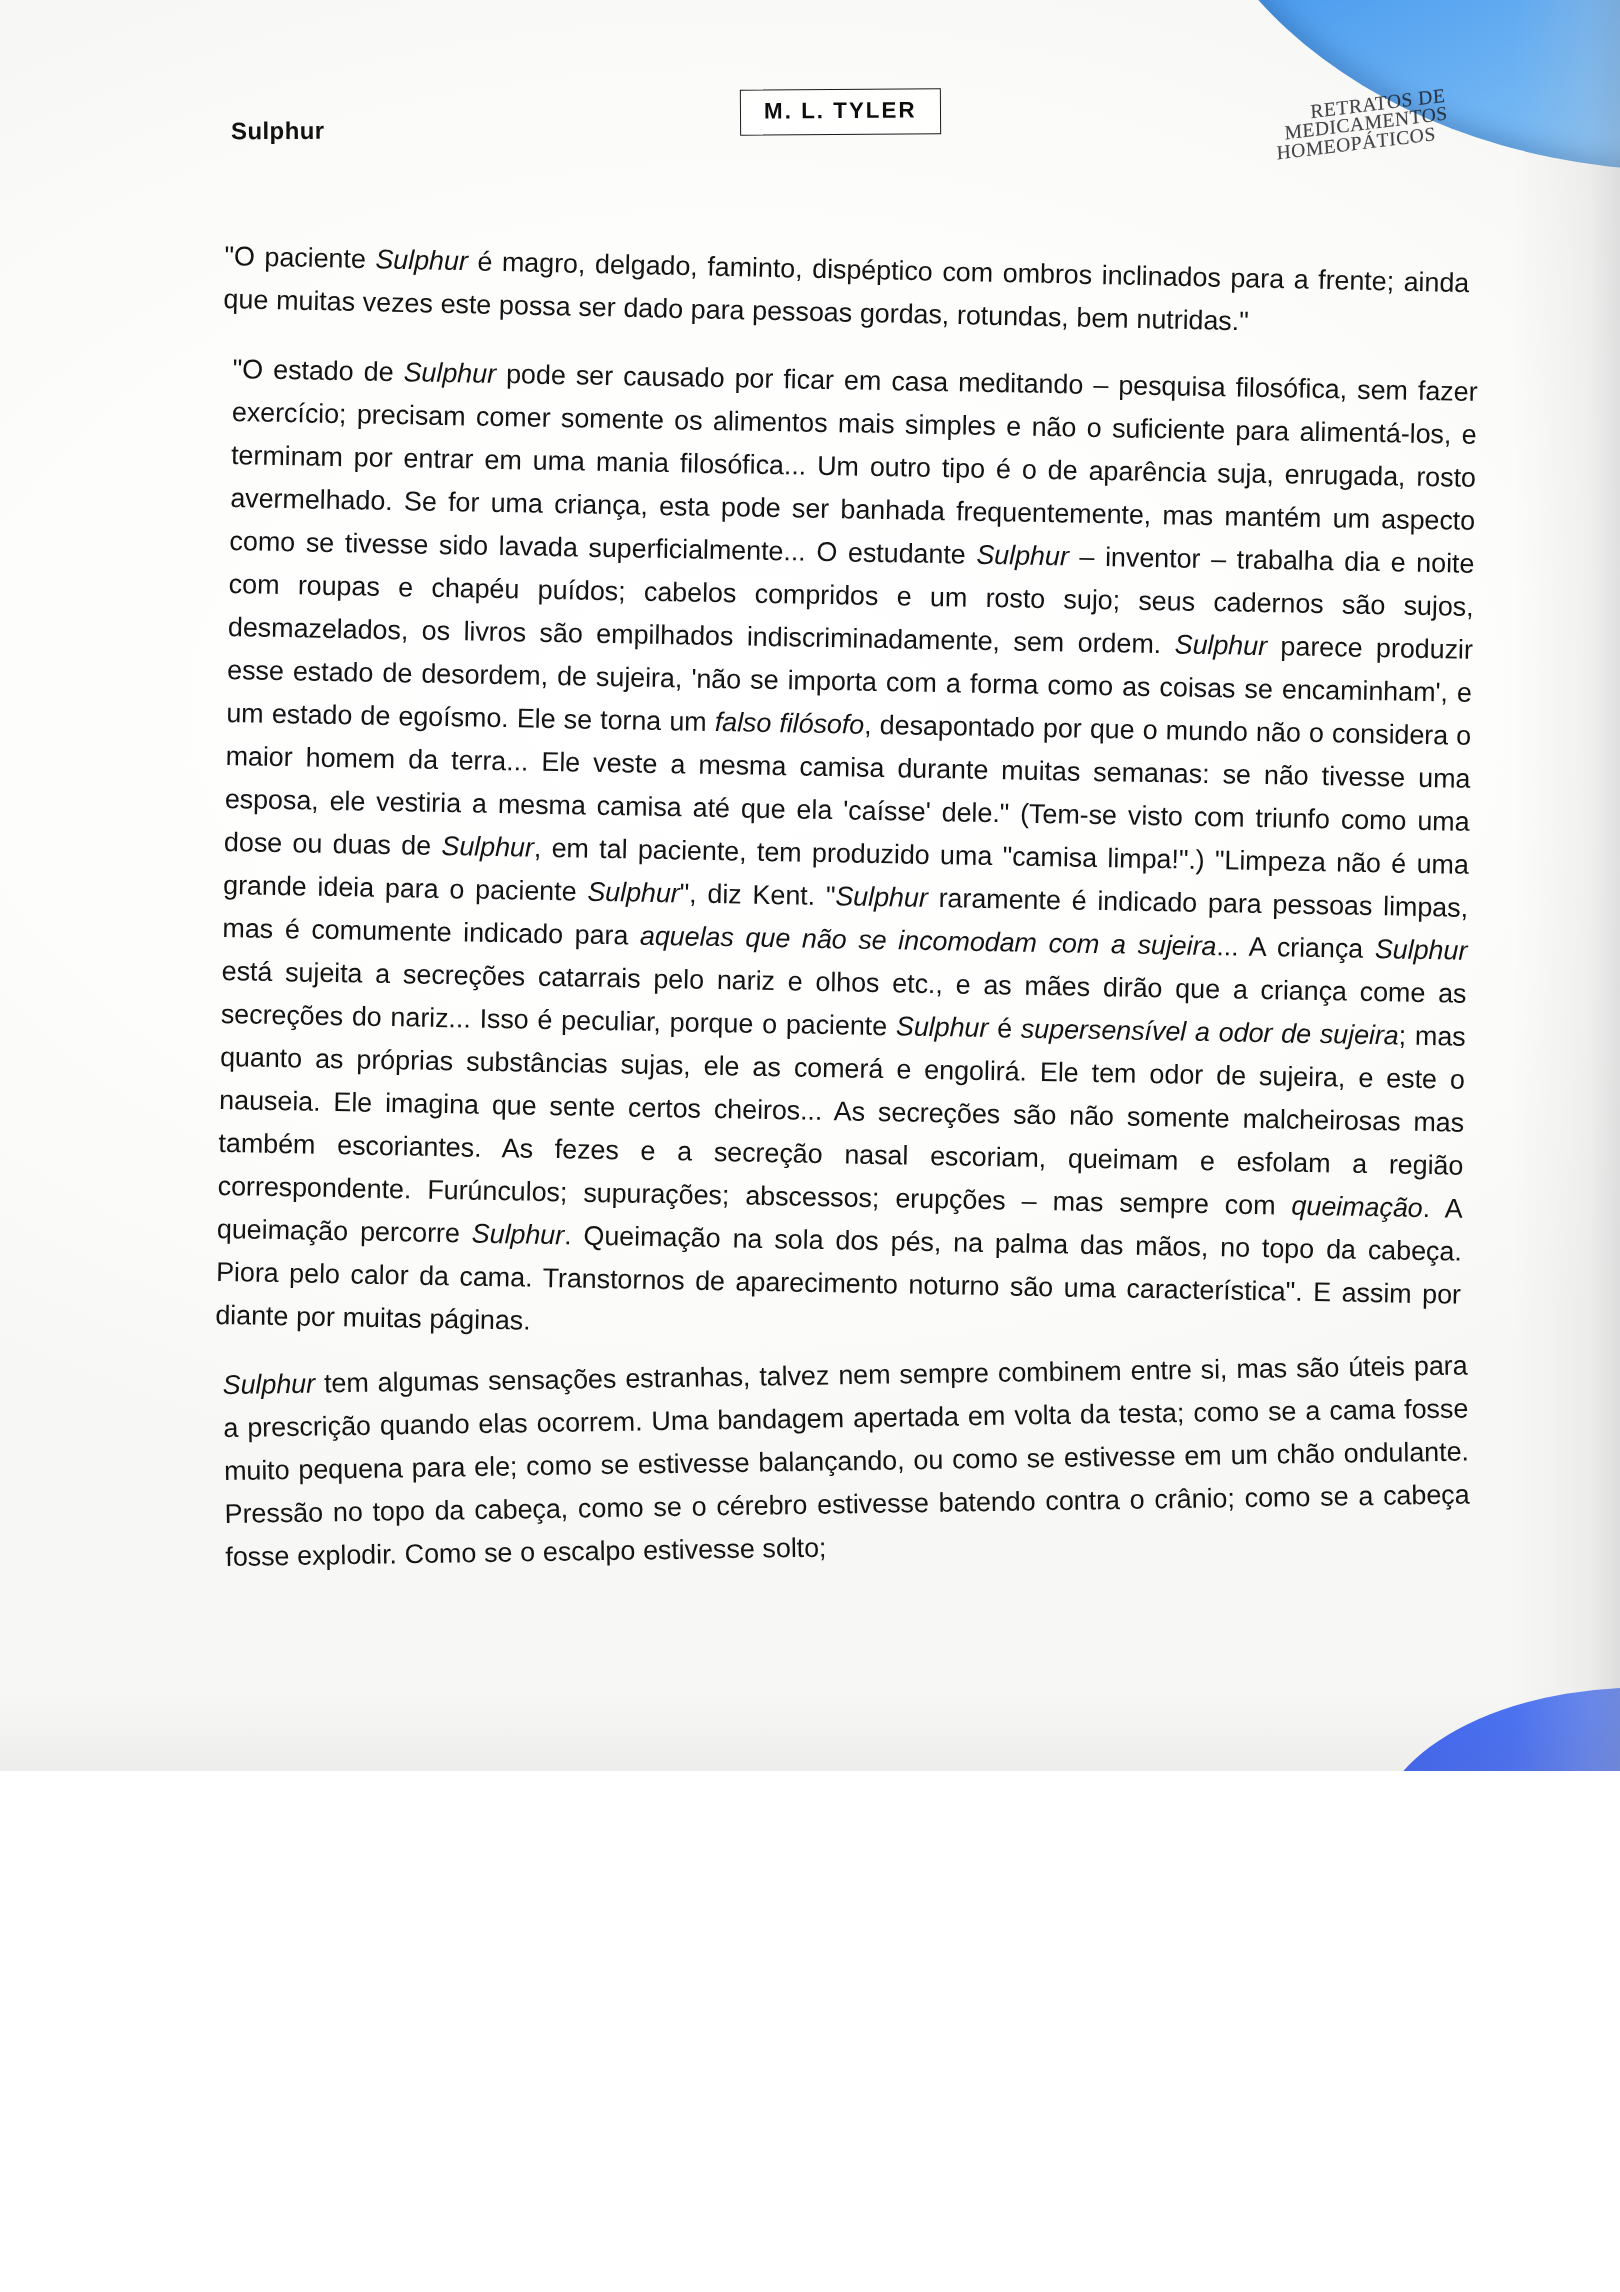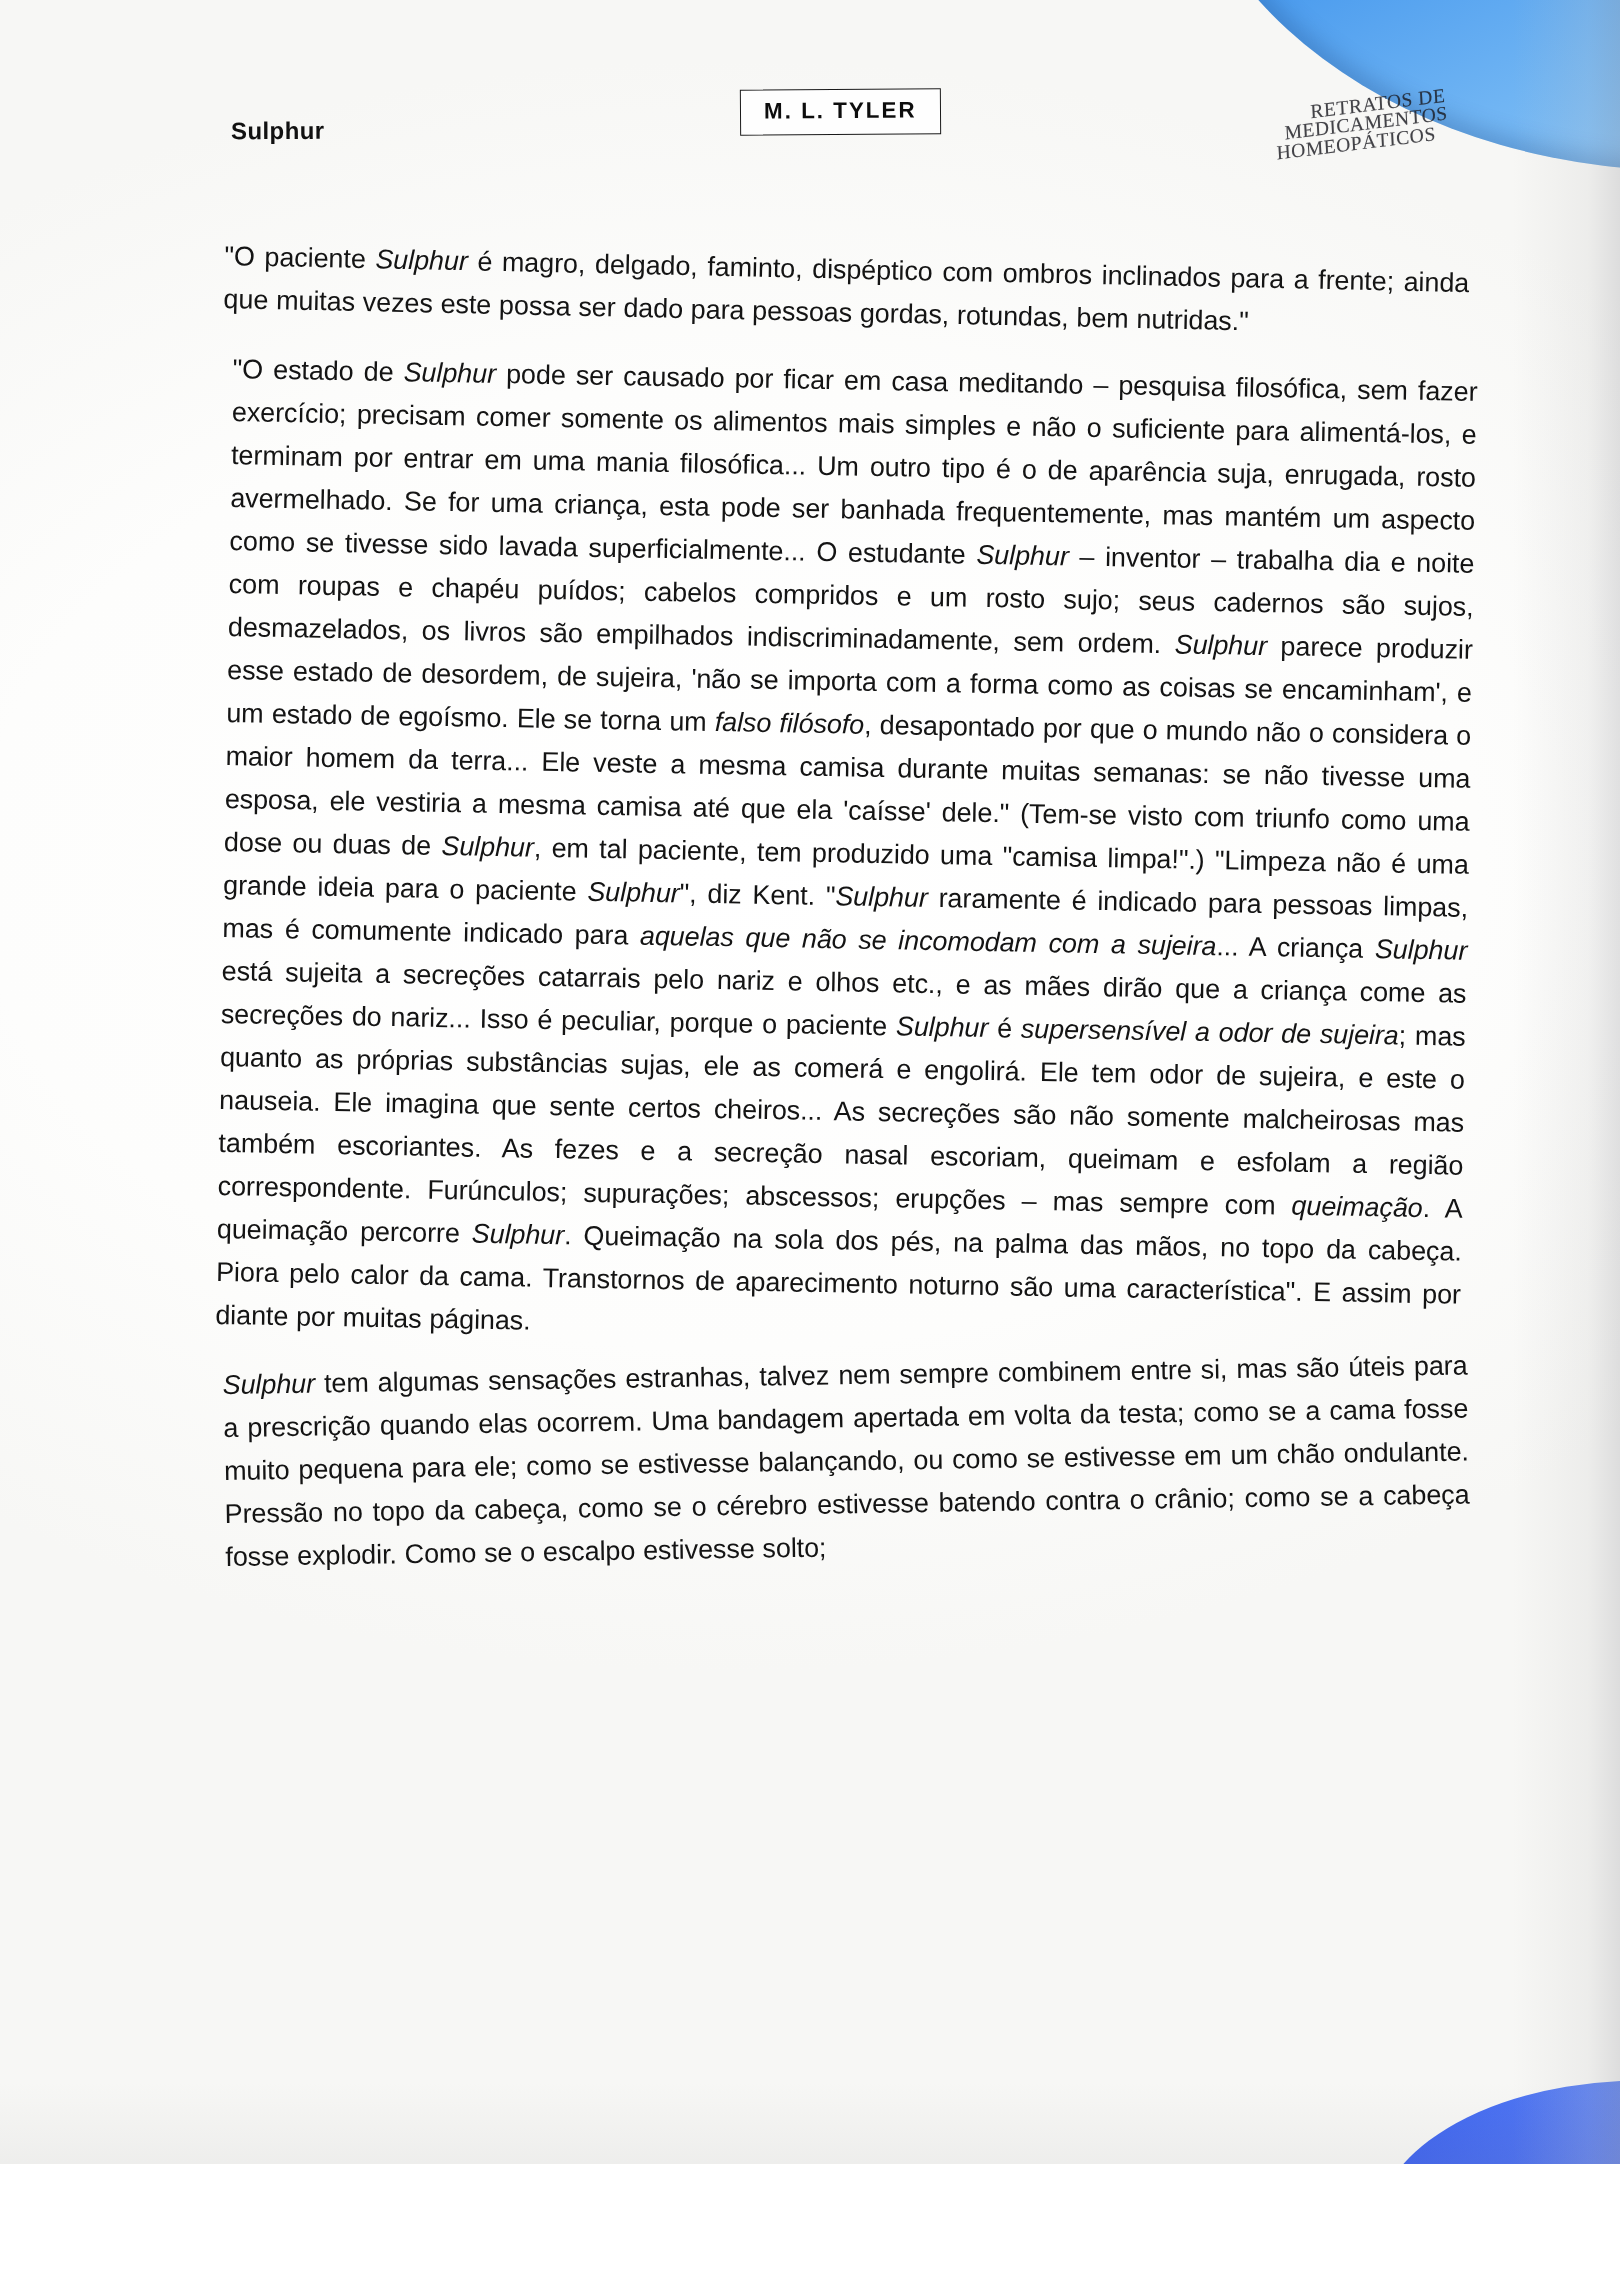--- a/index.html
+++ b/index.html
@@ -10,21 +10,21 @@
   body {
     width: 1620px;
     height: 2293px;
     overflow: hidden;
     font-family: "Liberation Sans", sans-serif;
   }
 
   .page {
     position: relative;
     width: 1620px;
-    height: 2164px;
+    height: 1771px;
     background: #fdfdfd;
     overflow: hidden;
   }
 
   
   .paper {
     position: absolute;
     inset: 0;
     background:
       radial-gradient(ellipse 1254px 806px at 45% 40%, #ffffff 0%, #fdfdfc 60%, #f7f7f5 100%);

